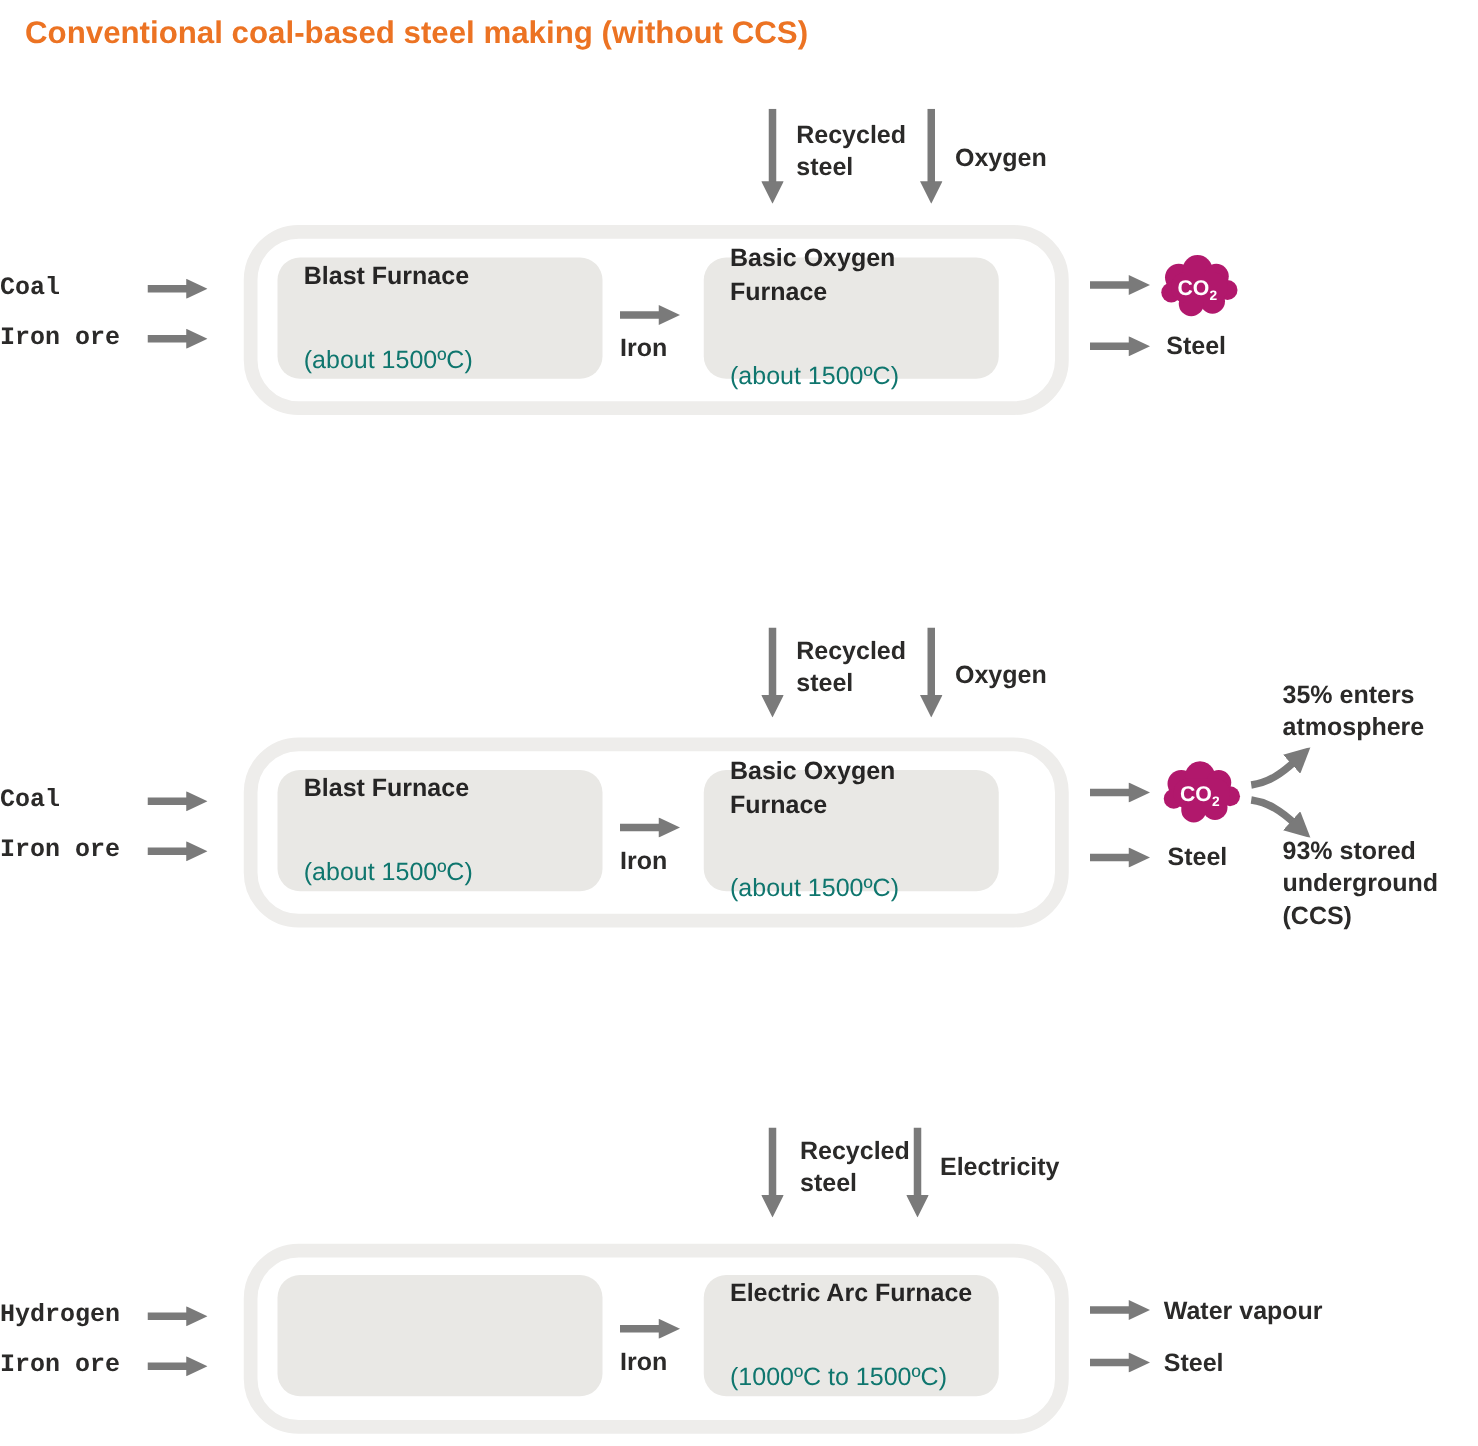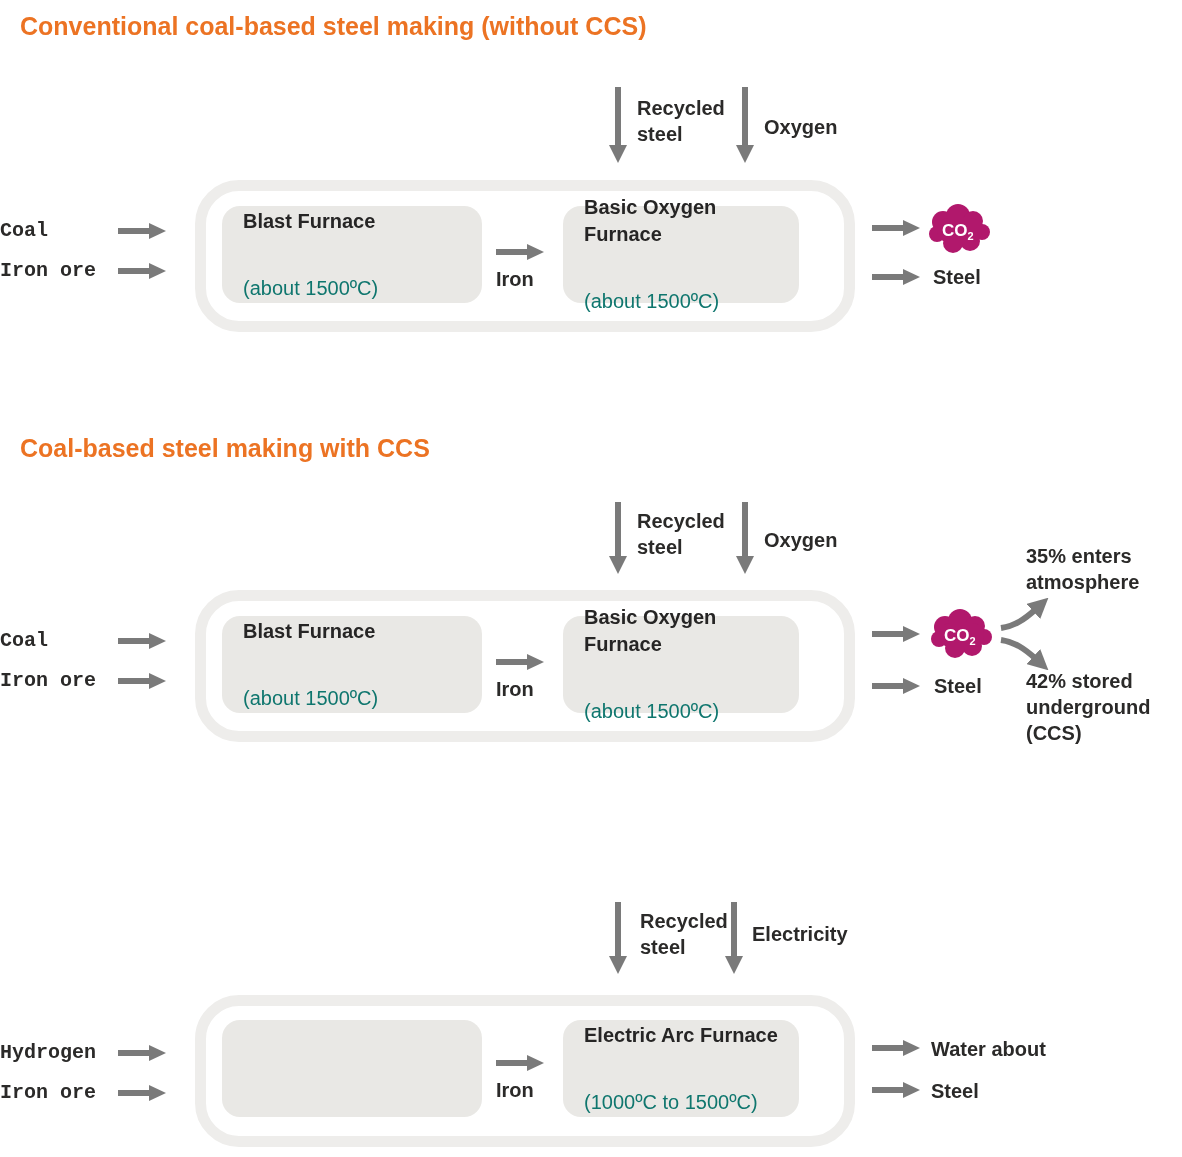--- a/index.html
+++ b/index.html
@@ -135,21 +135,20 @@
     </svg>
   </div>
   <div class="arrow" style="left:872px;top:269px">
     <svg width="48" height="16" viewBox="0 0 48 16">
         <path d="M0 8 H33" stroke="#7a7a7a" stroke-width="6"></path>
         <path d="M31 0 L48 8 L31 16 Z" fill="#7a7a7a"></path>
       </svg>
   </div>
   <div class="lbl" style="left:933px;top:264px">Steel</div>
 
-  <h2 class="title" style="top:434px">Coal-based steel making with CCS</h2>
 
   <div class="arrow" style="left:609px;top:502px">
     <svg width="18" height="72" viewBox="0 0 18 72">
         <path d="M9 0 V55" stroke="#7a7a7a" stroke-width="6"></path>
         <path d="M0 54 L9 72 L18 54 Z" fill="#7a7a7a"></path>
       </svg>
   </div>
   <div class="lbl wrap" style="left:637px;top:508px;width:95px">Recycled steel</div>
   <div class="arrow" style="left:736px;top:502px">
     <svg width="18" height="72" viewBox="0 0 18 72">
@@ -216,21 +215,21 @@
     </svg>
   </div>
 
   <div class="arrow" style="left:1000px;top:598px">
     <svg width="58" height="72" viewBox="0 0 58 72">
       <path d="M1,30 C15,28 25,21 36,11" fill="none" stroke="#7a7a7a" stroke-width="6" marker-end="url(#ah)"></path>
       <path d="M1,42 C15,44 25,51 36,61" fill="none" stroke="#7a7a7a" stroke-width="6" marker-end="url(#ah)"></path>
     </svg>
   </div>
   <div class="lbl wrap" style="left:1026px;top:543px;width:150px">35% enters atmosphere</div>
-  <div class="lbl wrap" style="left:1026px;top:668px;width:140px">42% stored underground (CCS)</div>
+  <div class="lbl wrap" style="left:1026px;top:668px;width:140px">93% stored underground (CCS)</div>
 
   <div class="arrow" style="left:872px;top:678px">
     <svg width="48" height="16" viewBox="0 0 48 16">
         <path d="M0 8 H33" stroke="#7a7a7a" stroke-width="6"></path>
         <path d="M31 0 L48 8 L31 16 Z" fill="#7a7a7a"></path>
       </svg>
   </div>
   <div class="lbl" style="left:934px;top:673px">Steel</div>
 
 
@@ -281,21 +280,21 @@
     <div class="name">Electric Arc Furnace</div>
     <div class="temp">(1000ºC to 1500ºC)</div>
   </div>
 
   <div class="arrow" style="left:872px;top:1040px">
     <svg width="48" height="16" viewBox="0 0 48 16">
         <path d="M0 8 H33" stroke="#7a7a7a" stroke-width="6"></path>
         <path d="M31 0 L48 8 L31 16 Z" fill="#7a7a7a"></path>
       </svg>
   </div>
-  <div class="lbl" style="left:931px;top:1036px">Water about</div>
+  <div class="lbl" style="left:931px;top:1036px">Water vapour</div>
   <div class="arrow" style="left:872px;top:1082px">
     <svg width="48" height="16" viewBox="0 0 48 16">
         <path d="M0 8 H33" stroke="#7a7a7a" stroke-width="6"></path>
         <path d="M31 0 L48 8 L31 16 Z" fill="#7a7a7a"></path>
       </svg>
   </div>
   <div class="lbl" style="left:931px;top:1078px">Steel</div>
 
 </div>
 

